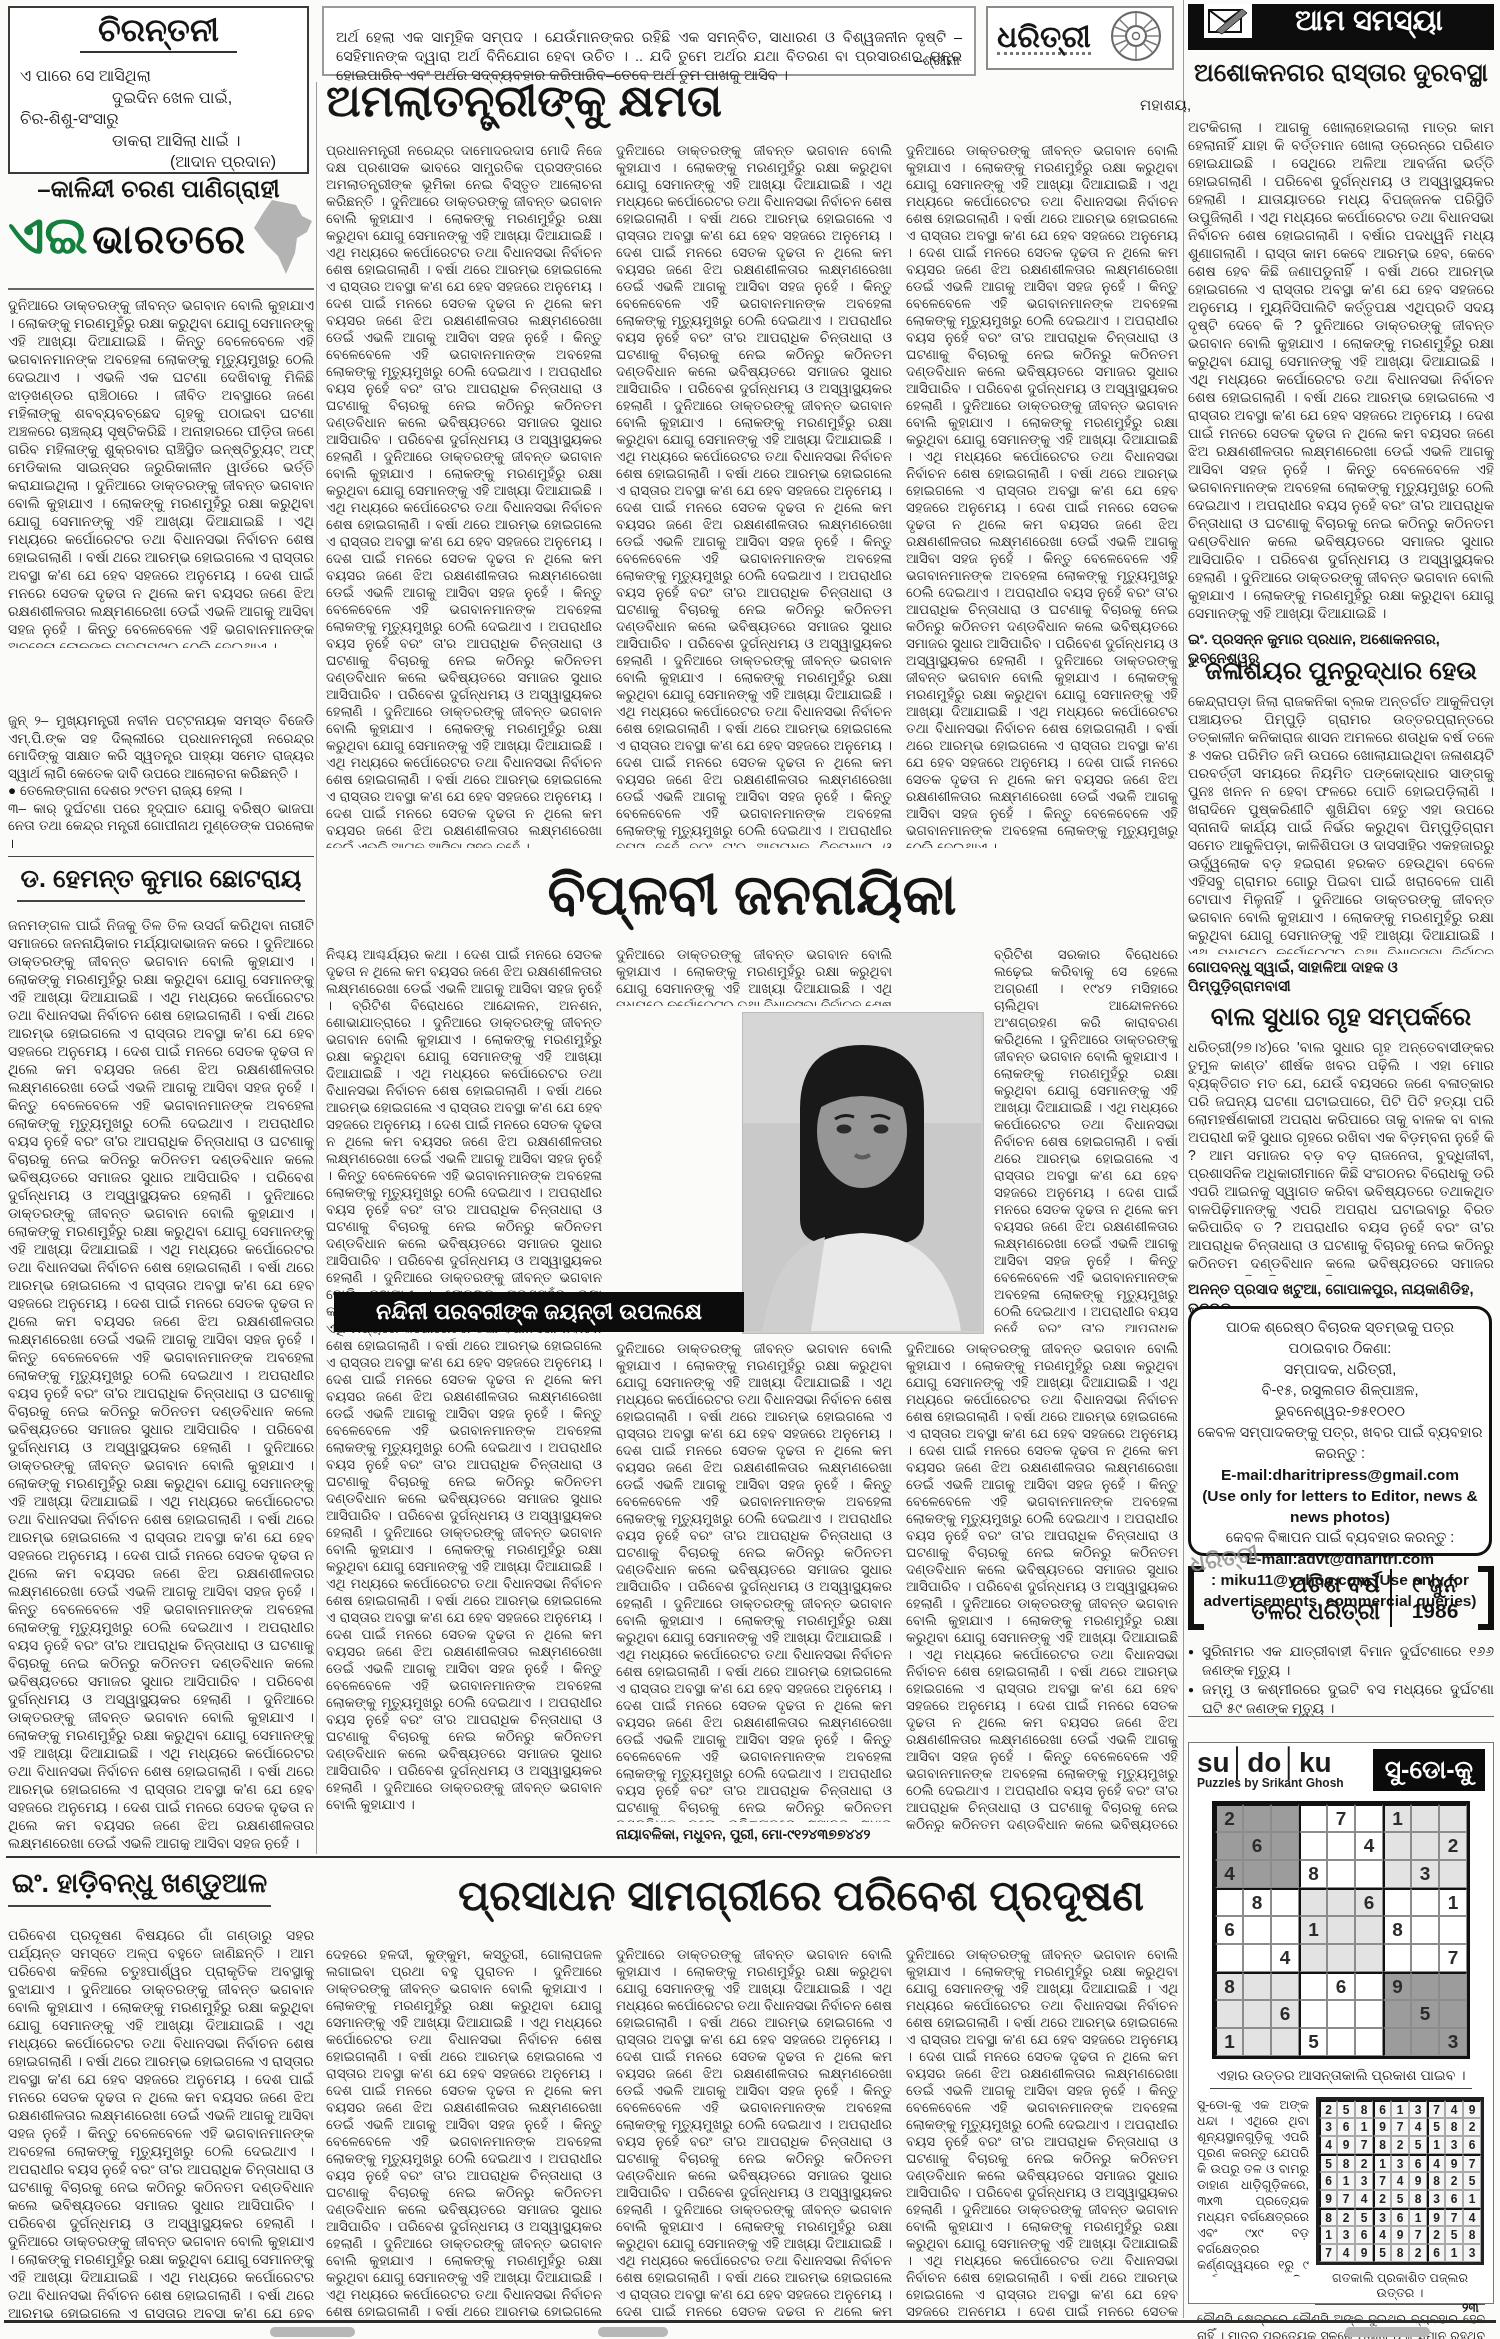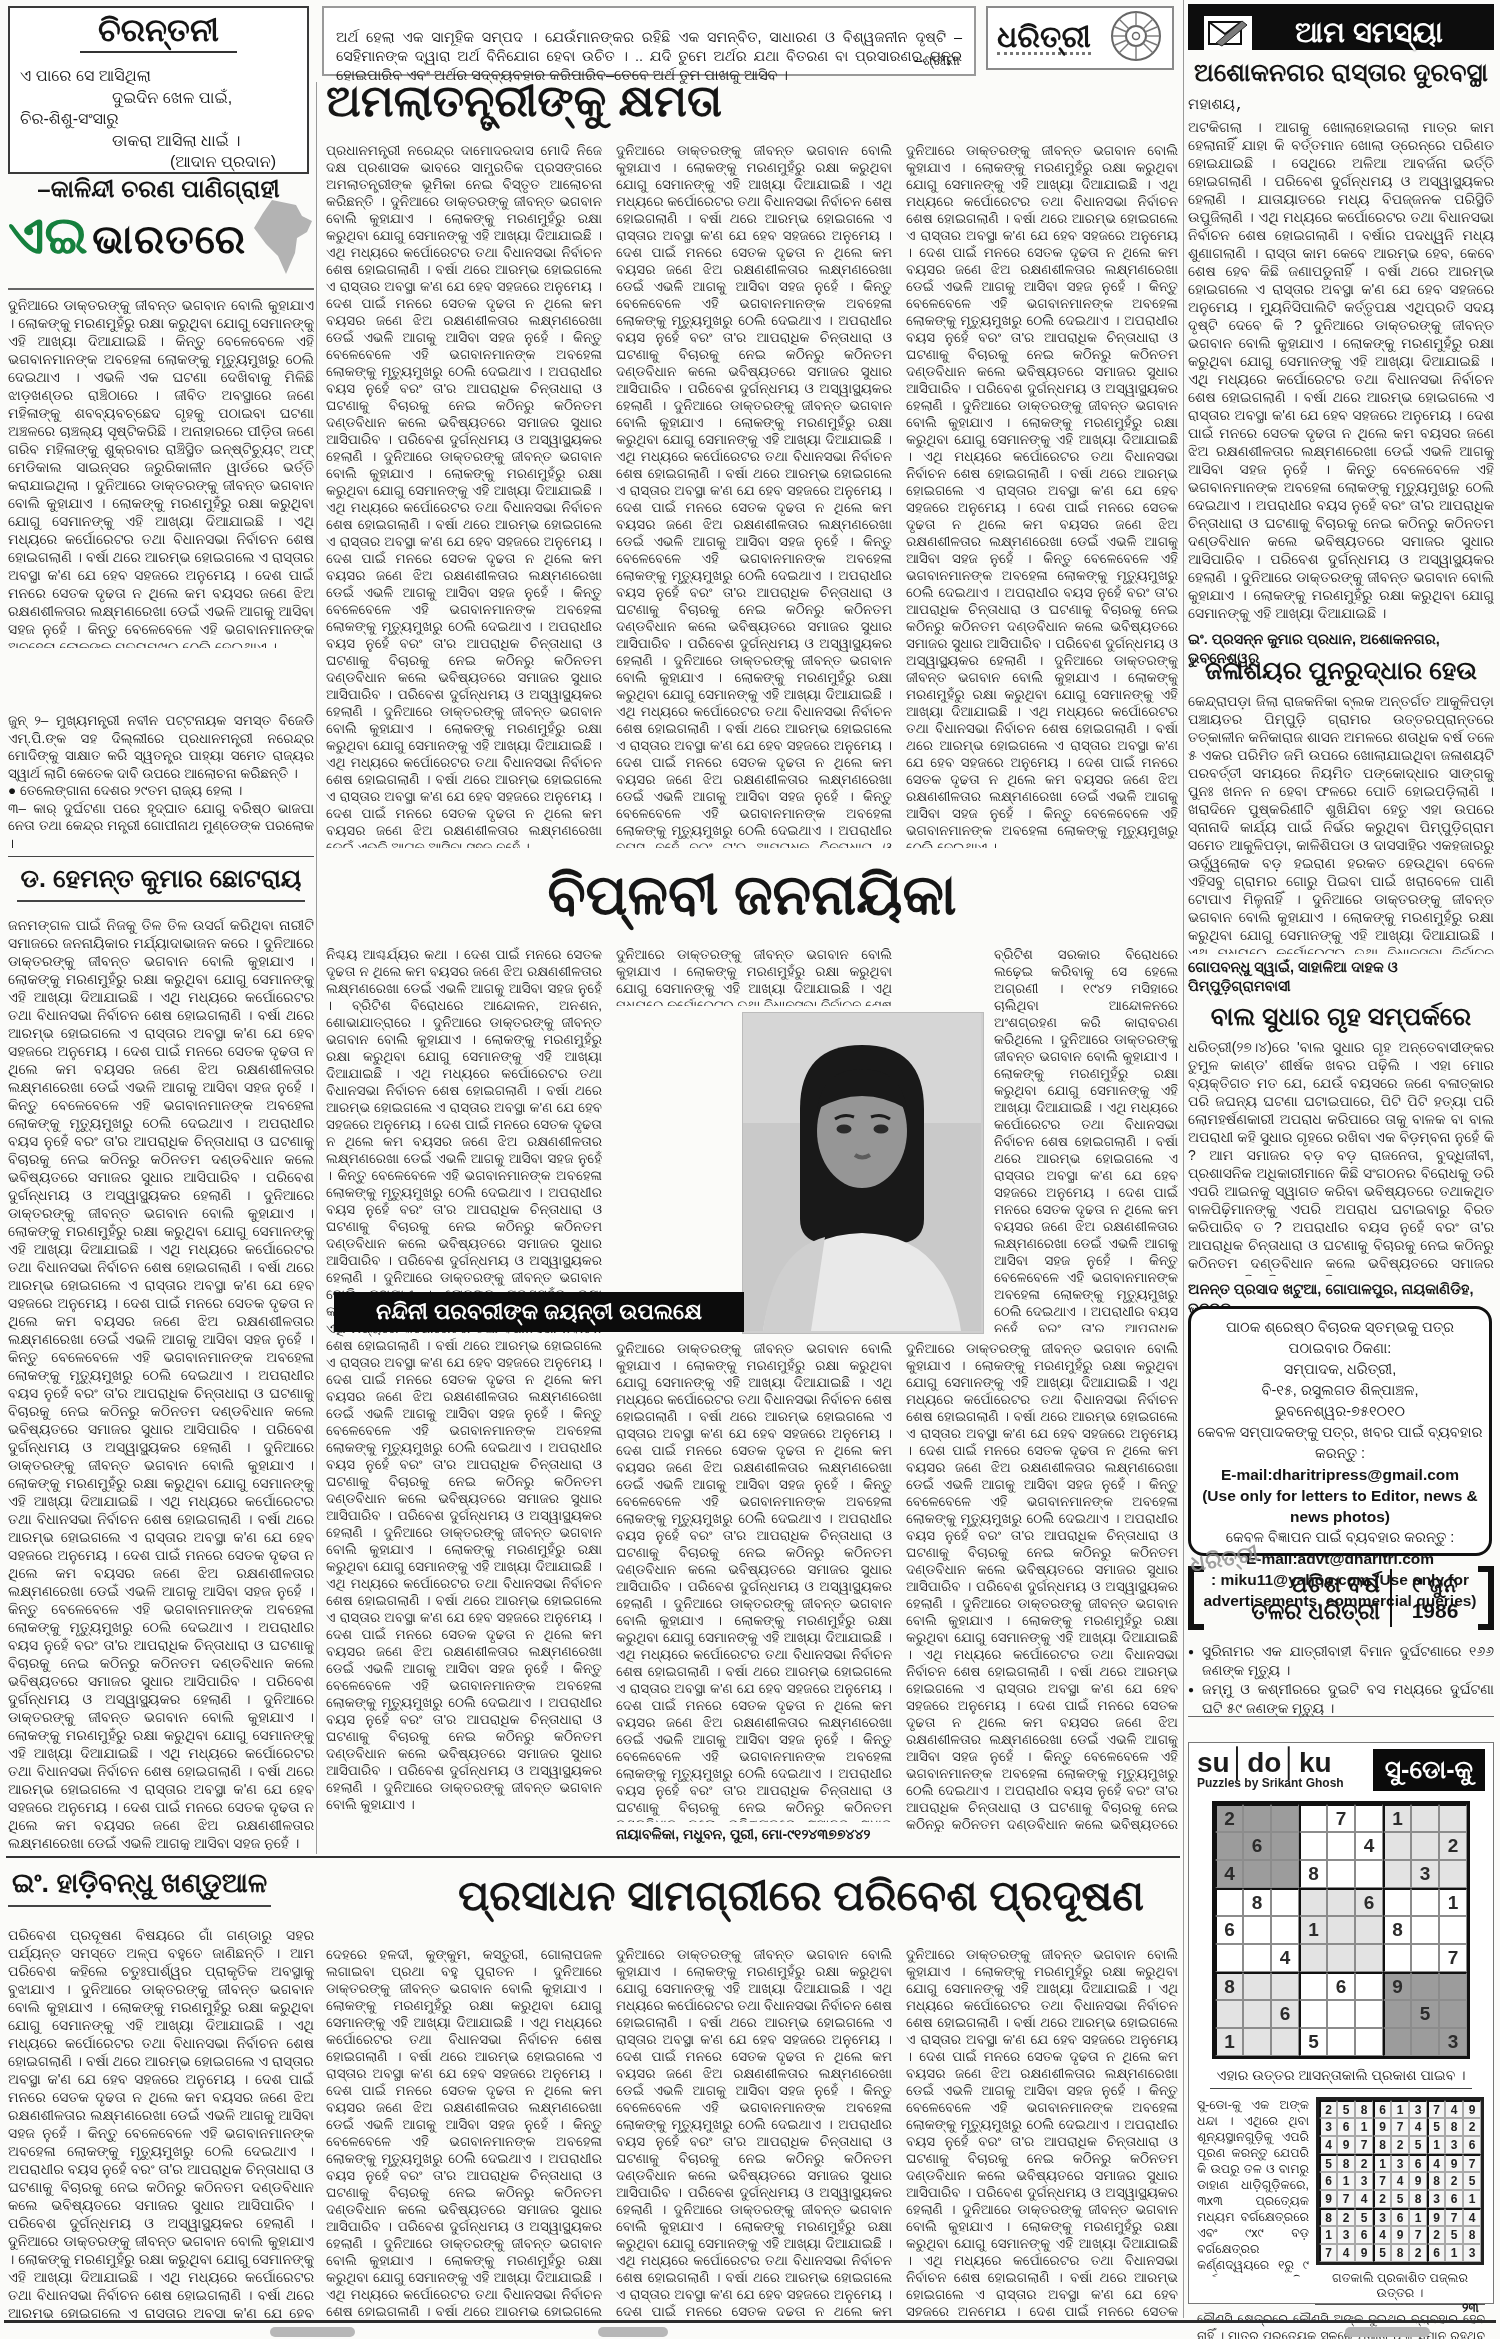--- a/index.html
+++ b/index.html
@@ -26,21 +26,21 @@
              padding:20px 12px;box-sizing:border-box;font-size:14.5px;line-height:19px;text-align:justify;}
   .quote-attr{position:absolute;right:14px;bottom:4px;font-size:14px;}
 
   
   .masthead{left:986px;top:6px;width:188px;height:64px;border:2px solid #8a8a8a;background:#fff;
             display:flex;align-items:center;justify-content:space-around;box-sizing:border-box;}
   .masthead-title{font-size:30px;font-weight:bold;border-bottom:3px dotted #777;line-height:1.05;}
 
   
   .letters-banner{left:1188px;top:4px;width:306px;height:46px;background:#0d0d0d;display:flex;
-                  align-items:flex-end;gap:8px;padding:0 16px;box-sizing:border-box;}
+                  align-items:flex-start;gap:8px;padding:0 16px;box-sizing:border-box;}
   .letters-banner .env{width:48px;height:34px;background:#fff;display:flex;align-items:center;justify-content:center;}
   .letters-title{flex:1;text-align:center;color:#fff;font-size:29px;font-weight:bold;text-shadow:0 0 2px #000;}
   .letter-title{position:absolute;left:1188px;width:306px;font-size:25px;font-weight:bold;text-align:center;}
   .letter-sign{position:absolute;left:1188px;width:306px;font-size:14.5px;font-weight:bold;line-height:19px;}
 
   
   .contact-box{left:1188px;top:1306px;width:304px;height:250px;border:3px solid #111;border-radius:16px;
                background:#fff;box-sizing:border-box;padding:8px 6px;text-align:center;}
   .contact-line{font-size:14.5px;line-height:21px;}
   .contact-line.b{font-weight:bold;font-size:15.5px;}
@@ -235,21 +235,21 @@
       <svg width="40" height="28" viewBox="0 0 40 28">
         <rect x="1" y="3" width="32" height="22" fill="#fff" stroke="#111" stroke-width="2"></rect>
         <path d="M1,3 L17,15 L33,3" fill="none" stroke="#111" stroke-width="2"></path>
         <path d="M8,24 L34,2 L39,6 L14,27 Z" fill="#7c7c7c" stroke="#222" stroke-width="1"></path>
       </svg>
     </span>
     <span class="letters-title">ଆମ ସମସ୍ୟା</span>
   </div>
 
   <div class="letter-title" style="top:58px;">ଅଶୋକନଗର ରାସ୍ତାର ଦୁରବସ୍ଥା</div>
-  <div class="abs" style="left:1188px;top:96px;font-size:15px;font-family:Liberation Mono, monospace;">ମହାଶୟ,</div>
+  <div class="abs" style="left:1140px;top:96px;font-size:15px;">ମହାଶୟ,</div>
   <div class="body-txt" style="left:1188px;top:118px;width:306px;height:508px;font-size:14px;line-height:18px;">ଅଟକିଗଲା । ଆଗକୁ ଖୋଲାହୋଇଗଲା ମାତ୍ର କାମ ହେଲାନାହିଁ ଯାହା କି ବର୍ତ୍ତମାନ ଖୋଲା ଡ୍ରେନ୍‌ରେ ପରିଣତ ହୋଇଯାଇଛି । ସେଥିରେ ଅଳିଆ ଆବର୍ଜନା ଭର୍ତ୍ତି ହୋଇଗଲାଣି । ପରିବେଶ ଦୁର୍ଗନ୍ଧମୟ ଓ ଅସ୍ୱାସ୍ଥ୍ୟକର ହେଲାଣି । ଯାତାୟାତରେ ମଧ୍ୟ ବିପଜ୍ଜନକ ପରିସ୍ଥିତି ଉପୁଜିଲାଣି । ଏଥି ମଧ୍ୟରେ କର୍ପୋରେଟର ତଥା ବିଧାନସଭା ନିର୍ବାଚନ ଶେଷ ହୋଇଗଲାଣି । ବର୍ଷାର ପଦଧ୍ୱନି ମଧ୍ୟ ଶୁଣାଗଲାଣି । ରାସ୍ତା କାମ କେବେ ଆରମ୍ଭ ହେବ, କେବେ ଶେଷ ହେବ କିଛି ଜଣାପଡୁନାହିଁ । ବର୍ଷା ଥରେ ଆରମ୍ଭ ହୋଇଗଲେ ଏ ରାସ୍ତାର ଅବସ୍ଥା କ'ଣ ଯେ ହେବ ସହଜରେ ଅନୁମେୟ । ମ୍ୟୁନିସିପାଲିଟି କର୍ତ୍ତୃପକ୍ଷ ଏଥିପ୍ରତି ସଦୟ ଦୃଷ୍ଟି ଦେବେ କି ? ଦୁନିଆରେ ଡାକ୍ତରଙ୍କୁ ଜୀବନ୍ତ ଭଗବାନ ବୋଲି କୁହାଯାଏ । ଲୋକଙ୍କୁ ମରଣମୁହଁରୁ ରକ୍ଷା କରୁଥିବା ଯୋଗୁ ସେମାନଙ୍କୁ ଏହି ଆଖ୍ୟା ଦିଆଯାଇଛି । ଏଥି ମଧ୍ୟରେ କର୍ପୋରେଟର ତଥା ବିଧାନସଭା ନିର୍ବାଚନ ଶେଷ ହୋଇଗଲାଣି । ବର୍ଷା ଥରେ ଆରମ୍ଭ ହୋଇଗଲେ ଏ ରାସ୍ତାର ଅବସ୍ଥା କ'ଣ ଯେ ହେବ ସହଜରେ ଅନୁମେୟ । ଦେଶ ପାଇଁ ମନରେ ସେତକ ଦୃଢତା ନ ଥିଲେ କମ ବୟସର ଜଣେ ଝିଅ ରକ୍ଷଣଶୀଳତାର ଲକ୍ଷ୍ମଣରେଖା ଡେଇଁ ଏଭଳି ଆଗକୁ ଆସିବା ସହଜ ନୁହେଁ । କିନ୍ତୁ ବେଳେବେଳେ ଏହି ଭଗବାନମାନଙ୍କ ଅବହେଳା ଲୋକଙ୍କୁ ମୃତ୍ୟୁମୁଖରୁ ଠେଲି ଦେଇଥାଏ । ଅପରାଧୀର ବୟସ ନୁହେଁ ବରଂ ତା'ର ଆପରାଧିକ ଚିନ୍ତାଧାରା ଓ ଘଟଣାକୁ ବିଚାରକୁ ନେଇ କଠିନରୁ କଠିନତମ ଦଣ୍ଡବିଧାନ କଲେ ଭବିଷ୍ୟତରେ ସମାଜର ସୁଧାର ଆସିପାରିବ । ପରିବେଶ ଦୁର୍ଗନ୍ଧମୟ ଓ ଅସ୍ୱାସ୍ଥ୍ୟକର ହେଲାଣି । ଦୁନିଆରେ ଡାକ୍ତରଙ୍କୁ ଜୀବନ୍ତ ଭଗବାନ ବୋଲି କୁହାଯାଏ । ଲୋକଙ୍କୁ ମରଣମୁହଁରୁ ରକ୍ଷା କରୁଥିବା ଯୋଗୁ ସେମାନଙ୍କୁ ଏହି ଆଖ୍ୟା ଦିଆଯାଇଛି । </div>
   <div class="letter-sign" style="top:630px;">ଇଂ. ପ୍ରସନ୍ନ କୁମାର ପ୍ରଧାନ, ଅଶୋକନଗର, ଭୁବନେଶ୍ୱର</div>
 
   <div class="letter-title" style="top:656px;">ଜଳାଶୟର ପୁନରୁଦ୍ଧାର ହେଉ</div>
   <div class="body-txt" style="left:1188px;top:692px;width:306px;height:262px;font-size:14px;line-height:18px;">କେନ୍ଦ୍ରାପଡ଼ା ଜିଲା ରାଜକନିକା ବ୍ଲକ ଅନ୍ତର୍ଗତ ଆକୁଳିପଡ଼ା ପଞ୍ଚାୟତର ପିମ୍ପୁଡ଼ି ଗ୍ରାମର ଉତ୍ତରପ୍ରାନ୍ତରେ ତତ୍କାଳୀନ କନିକାରାଜ ଶାସନ ଅମଳରେ ଶତାଧିକ ବର୍ଷ ତଳେ ୫ ଏକର ପରିମିତ ଜମି ଉପରେ ଖୋଲାଯାଇଥିବା ଜଳାଶୟଟି ପରବର୍ତ୍ତୀ ସମୟରେ ନିୟମିତ ପଙ୍କୋଦ୍ଧାର ସାଙ୍ଗକୁ ପୁନଃ ଖନନ ନ ହେବା ଫଳରେ ପୋତି ହୋଇପଡ଼ିଲାଣି । ଖରାଦିନେ ପୁଷ୍କରିଣୀଟି ଶୁଖିଯିବା ହେତୁ ଏହା ଉପରେ ସ୍ନାନାଦି କାର୍ଯ୍ୟ ପାଇଁ ନିର୍ଭର କରୁଥିବା ପିମ୍ପୁଡ଼ିଗ୍ରାମ ସମେତ ଆକୁଳିପଡ଼ା, କାଳିଶିପଡା ଓ ଦାସସାହିର ଏକହଜାରରୁ ଊର୍ଦ୍ଧ୍ୱଲୋକ ବଡ଼ ହଇରାଣ ହରକତ ହେଉଥିବା ବେଳେ ଏହିସବୁ ଗ୍ରାମର ଗୋରୁ ପିଇବା ପାଇଁ ଖରାବେଳେ ପାଣି ଟୋପାଏ ମିଳୁନାହିଁ । ଦୁନିଆରେ ଡାକ୍ତରଙ୍କୁ ଜୀବନ୍ତ ଭଗବାନ ବୋଲି କୁହାଯାଏ । ଲୋକଙ୍କୁ ମରଣମୁହଁରୁ ରକ୍ଷା କରୁଥିବା ଯୋଗୁ ସେମାନଙ୍କୁ ଏହି ଆଖ୍ୟା ଦିଆଯାଇଛି । ଏଥି ମଧ୍ୟରେ କର୍ପୋରେଟର ତଥା ବିଧାନସଭା ନିର୍ବାଚନ ଶେଷ ହୋଇଗଲାଣି । </div>
   <div class="letter-sign" style="top:958px;">ଗୋପବନ୍ଧୁ ସ୍ୱାଇଁ, ସାହାଳିଆ ଦାହକ ଓ ପିମ୍ପୁଡ଼ିଗ୍ରାମବାସୀ</div>
 
   <div class="letter-title" style="top:1002px;">ବାଲ ସୁଧାର ଗୃହ ସମ୍ପର୍କରେ</div>
   <div class="body-txt" style="left:1188px;top:1038px;width:306px;height:238px;font-size:14px;line-height:18px;">ଧରିତ୍ରୀ(୨୭।୪)ରେ 'ବାଲ ସୁଧାର ଗୃହ ଅନ୍ତେବାସୀଙ୍କର ତୁମୁଳ କାଣ୍ଡ' ଶୀର୍ଷକ ଖବର ପଢ଼ିଲି । ଏହା ମୋର ବ୍ୟକ୍ତିଗତ ମତ ଯେ, ଯେଉଁ ବୟସରେ ଜଣେ ବଳାତ୍କାର ପରି ଜଘନ୍ୟ ଘଟଣା ଘଟାଇପାରେ, ପିଟି ପିଟି ହତ୍ୟା ପରି ଲୋମହର୍ଷଣକାରୀ ଅପରାଧ କରିପାରେ ତାକୁ ବାଳକ ବା ବାଲ ଅପରାଧୀ କହି ସୁଧାର ଗୃହରେ ରଖିବା ଏକ ବିଡ଼ମ୍ବନା ନୁହେଁ କି ? ଆମ ସମାଜର ବଡ଼ ବଡ଼ ରାଜନେତା, ବୁଦ୍ଧିଜୀବୀ, ପ୍ରଶାସନିକ ଅଧିକାରୀମାନେ କିଛି ସଂଗଠନର ବିରୋଧକୁ ଡରି ଏପରି ଆଇନକୁ ସ୍ୱାଗତ କରିବା ଭବିଷ୍ୟତରେ ତଥାକଥିତ ବାଳପିଢ଼ିମାନଙ୍କୁ ଏପରି ଅପରାଧ ଘଟାଇବାରୁ ବିରତ କରିପାରିବ ତ ? ଅପରାଧୀର ବୟସ ନୁହେଁ ବରଂ ତା'ର ଆପରାଧିକ ଚିନ୍ତାଧାରା ଓ ଘଟଣାକୁ ବିଚାରକୁ ନେଇ କଠିନରୁ କଠିନତମ ଦଣ୍ଡବିଧାନ କଲେ ଭବିଷ୍ୟତରେ ସମାଜର ସୁଧାର ଆସିପାରିବ । ଦୁନିଆରେ ଡାକ୍ତରଙ୍କୁ ଜୀବନ୍ତ ଭଗବାନ ବୋଲି କୁହାଯାଏ । </div>
   <div class="letter-sign" style="top:1280px;">ଅନନ୍ତ ପ୍ରସାଦ ଖଟୁଆ, ଗୋପାଳପୁର, ନାୟକାଣିଡିହ, ଭଦ୍ରକ</div>

